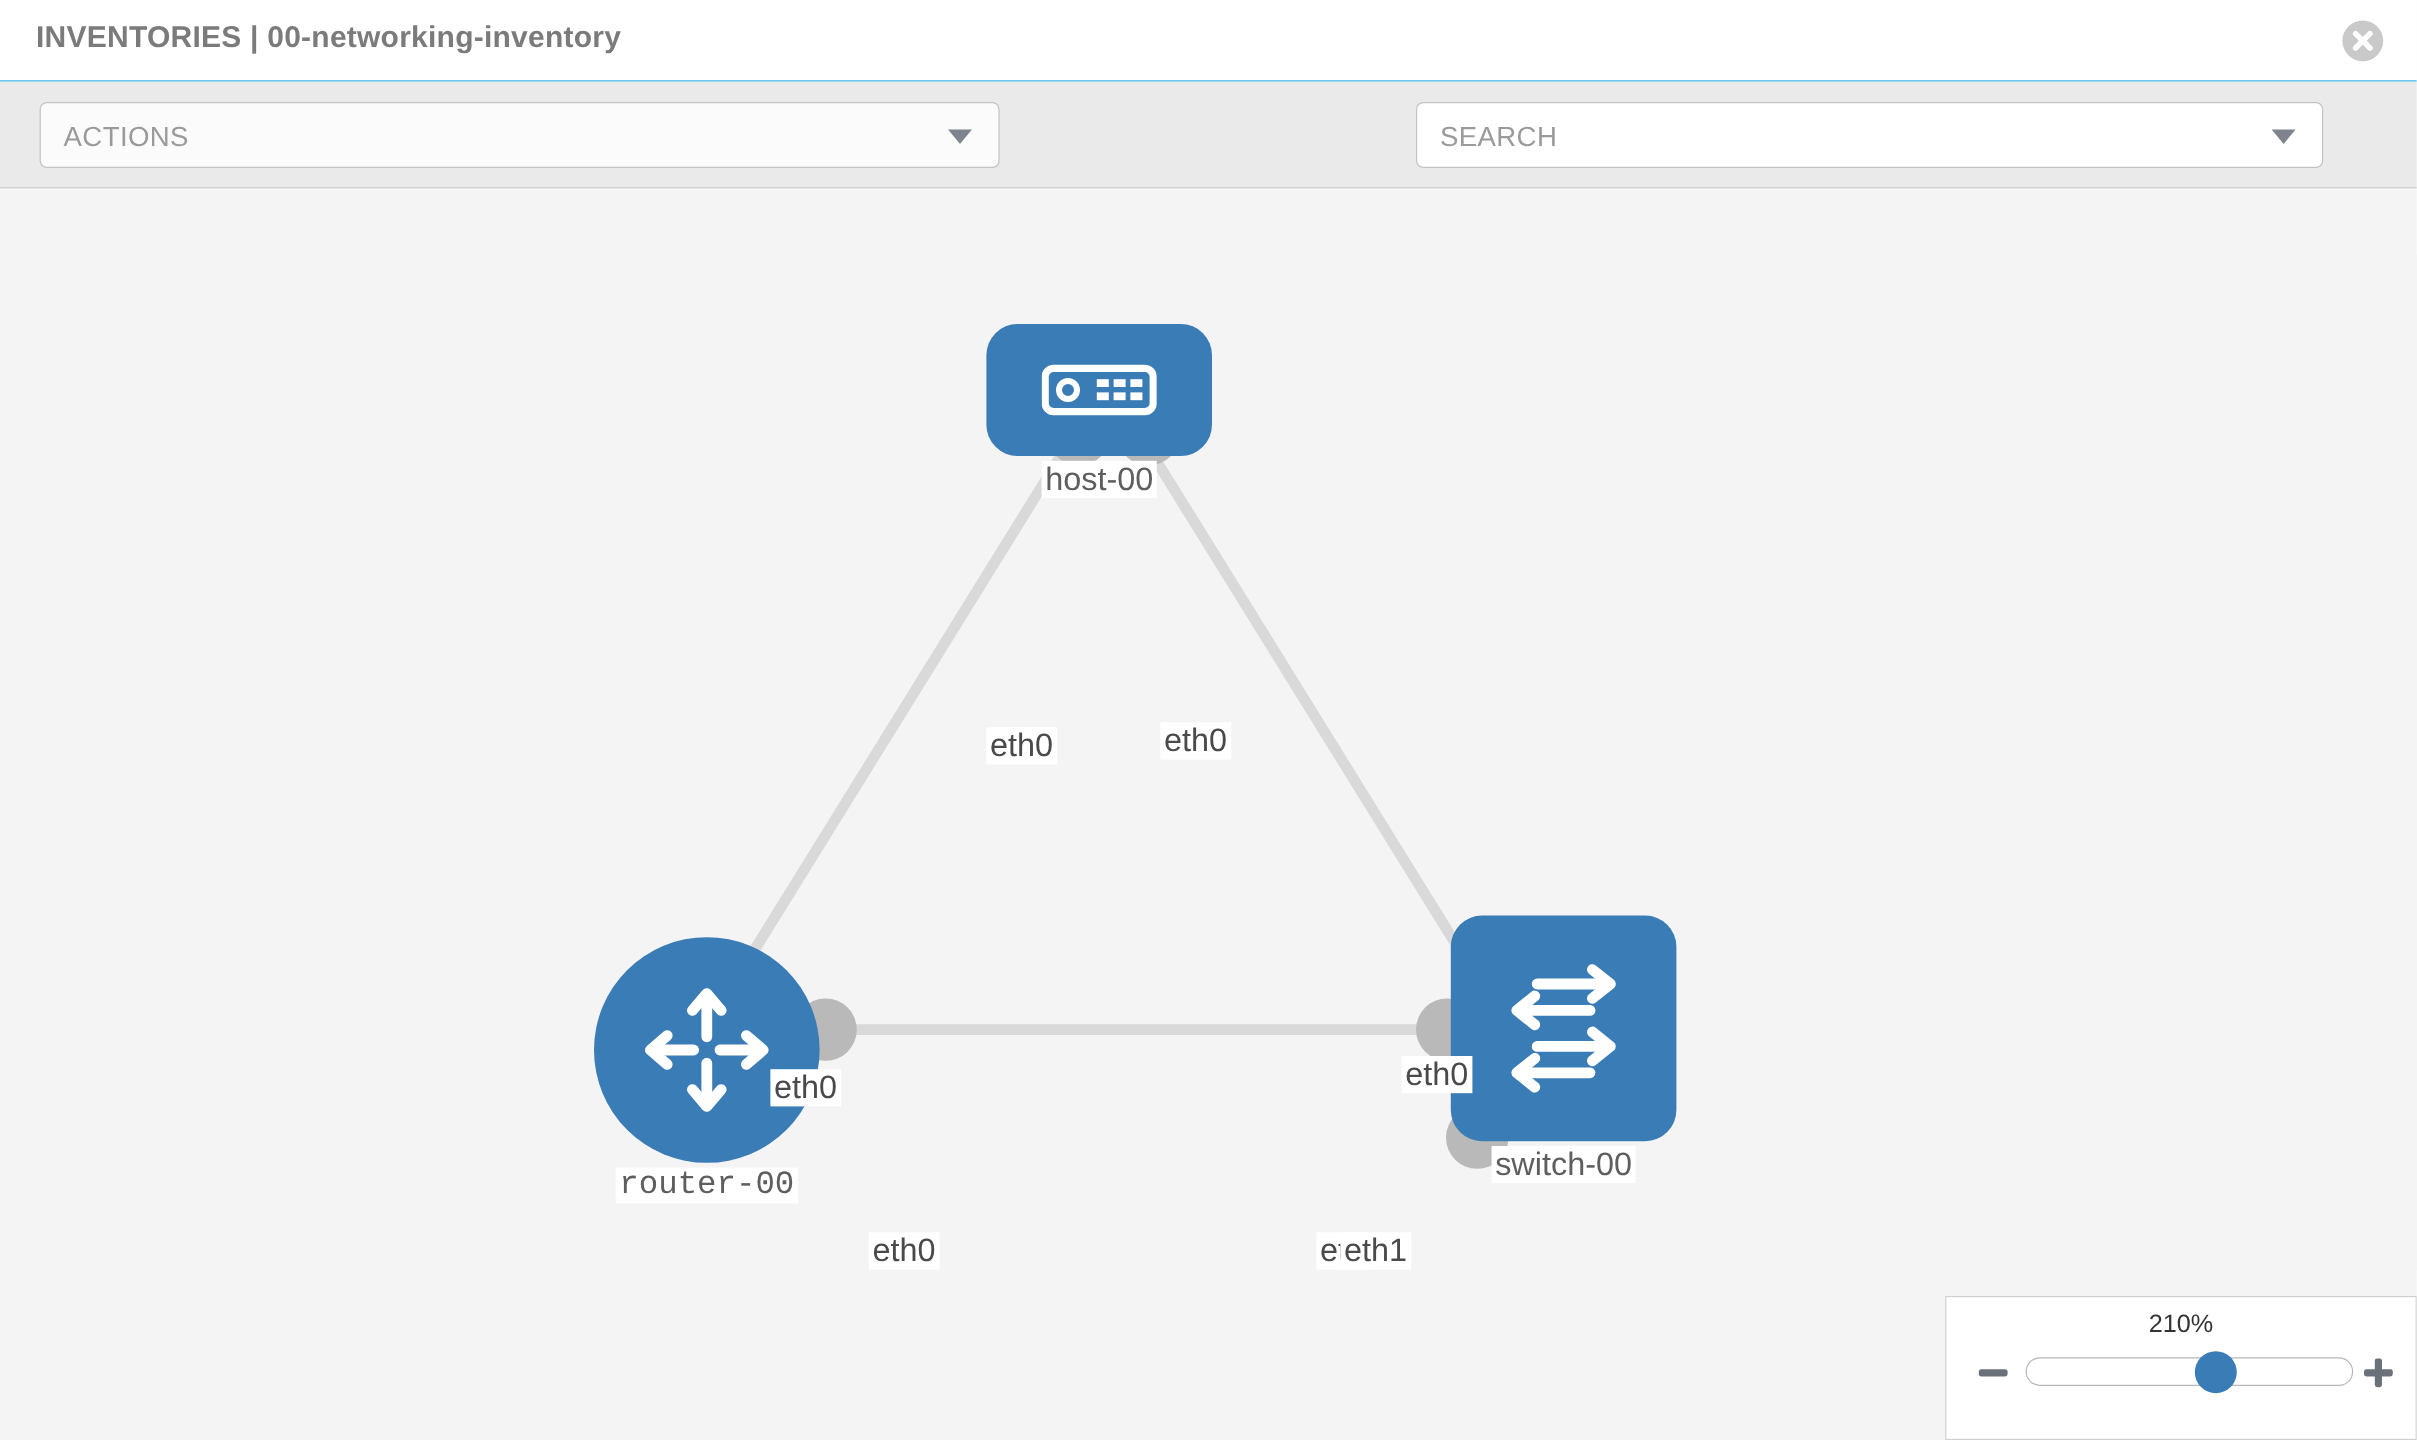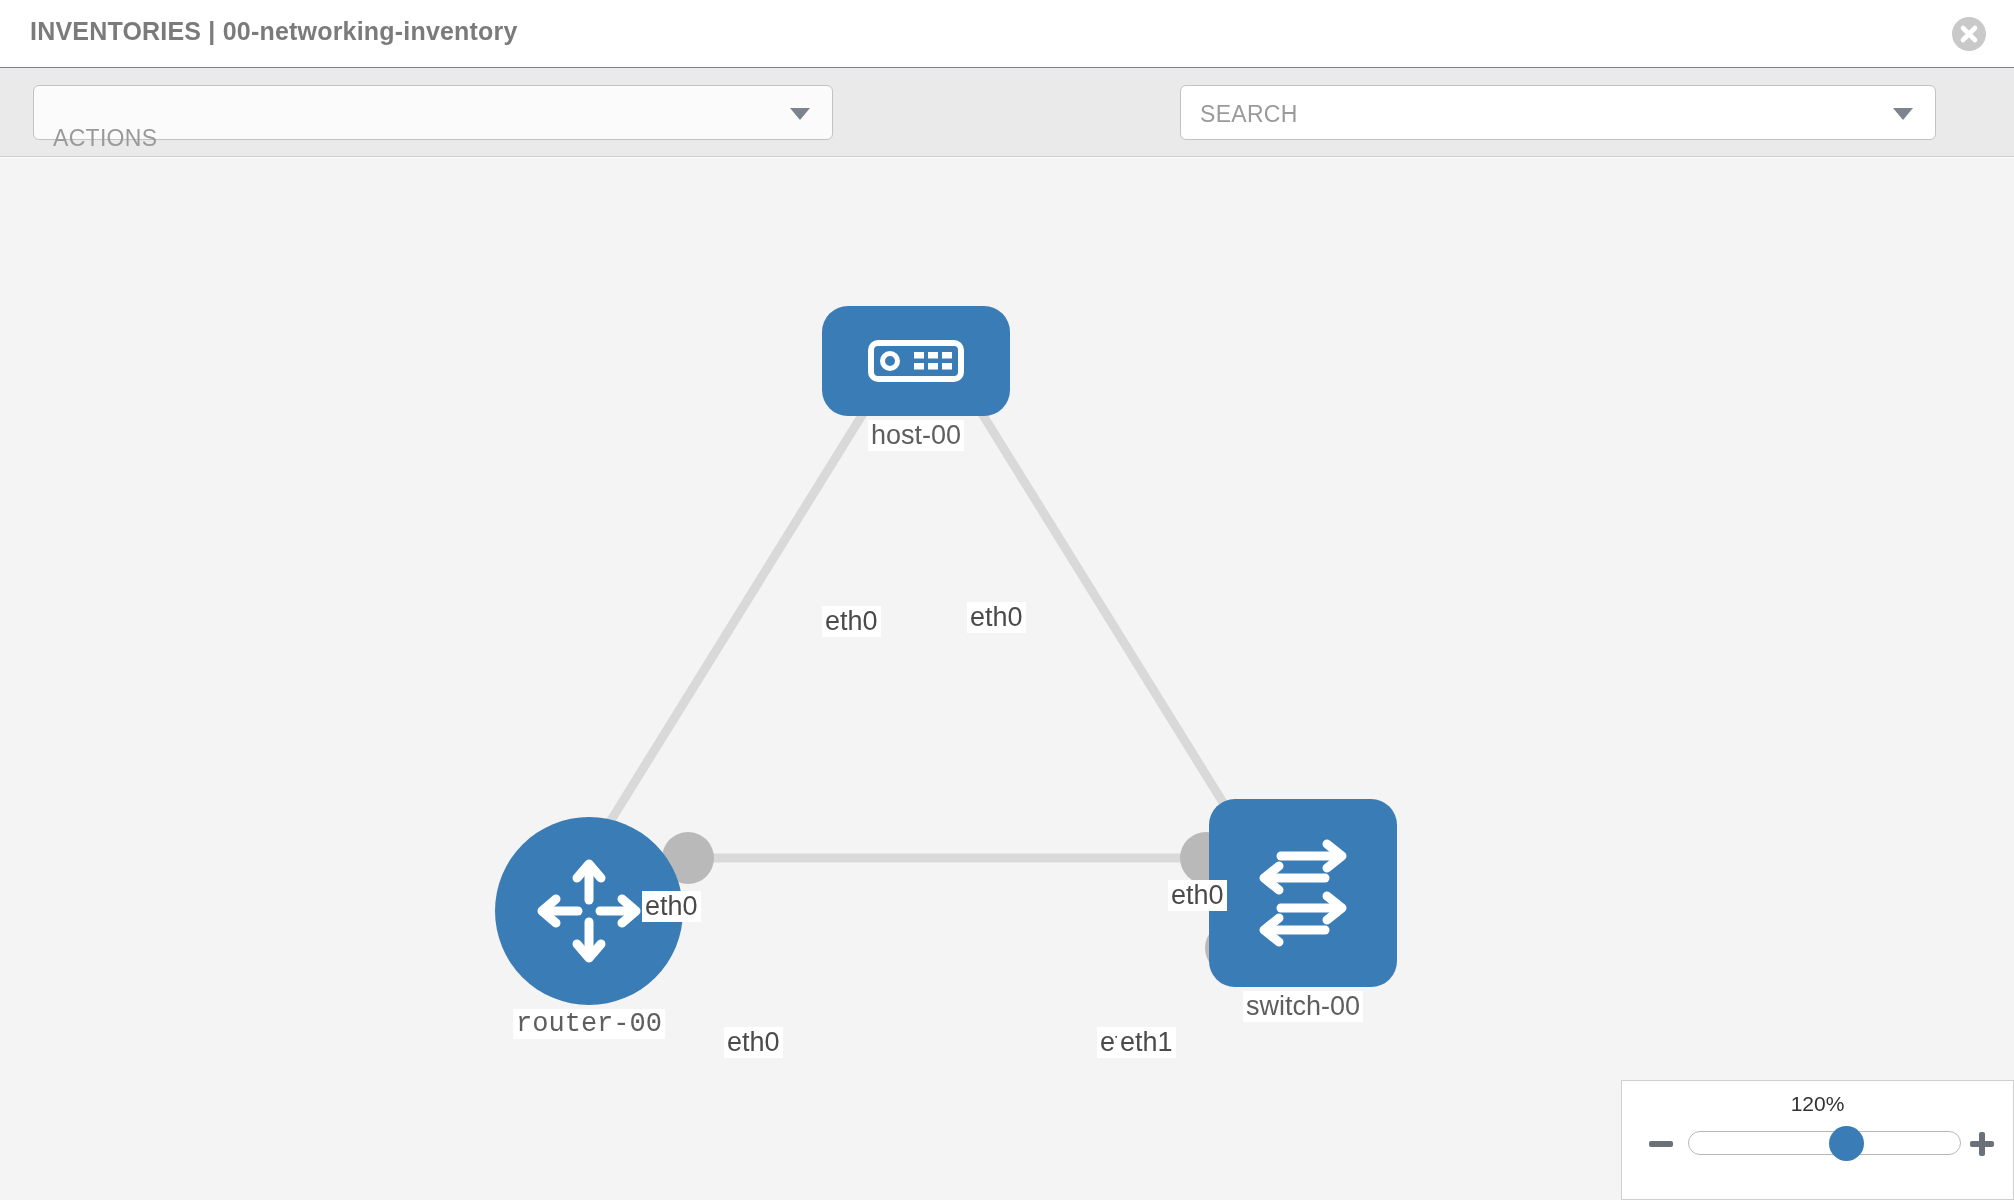--- a/index.html
+++ b/index.html
@@ -37,21 +37,21 @@
   }
   .actions-select {
     position: absolute; left: 33px; top: 17px;
     width: 800px; height: 55px;
     background: #fbfbfb;
     border: 1px solid #c3c3c3; border-radius: 6px;
     cursor: pointer;
   }
   .actions-select .sel-label {
     position: absolute; left: 19px; top: 15px;
-    font-size: 23px; color: #9a9a9a; letter-spacing: .3px; margin-top: 24px;
+    font-size: 23px; color: #9a9a9a; letter-spacing: .3px;
   }
   .caret {
     position: absolute; right: 22px; top: 22px;
     width: 0; height: 0;
     border-left: 10px solid transparent;
     border-right: 10px solid transparent;
     border-top: 12px solid #7d848d;
   }
   .tool-icon {
     position: absolute; top: 94px;
@@ -75,21 +75,21 @@
   
   .canvas {
     position: absolute; left: 0; top: 158px;
     width: 2014px; height: 1042px;
     background: #f4f4f4;
     overflow: hidden;
   }
   .topology { position: absolute; left: 0; top: 0; width: 2014px; height: 1042px; }
 
   
-  .node { position: absolute; cursor: pointer; margin-top: 36px; }
+  .node { position: absolute; cursor: pointer; }
   .node-shape {
     position: absolute; left: 0; top: 0;
     background: #3a7cb5;
     display: flex; align-items: center; justify-content: center;
   }
   .node-host  .node-shape { width: 188px; height: 110px; border-radius: 26px; }
   .node-router .node-shape { width: 188px; height: 188px; border-radius: 50%; }
   .node-switch .node-shape { width: 188px; height: 188px; border-radius: 26px; }
 
   .node-label {
@@ -257,21 +257,21 @@
       <div class="iface-label" style="left:642px; top:733px;">eth0</div>
       <div class="iface-label" style="left:1168px;top:722px;">eth0</div>
       <div class="iface-label" style="left:724px;top:869px;">eth0</div>
       <div class="iface-label" style="left:1097px;top:869px;">eth</div>
       <div class="iface-label" style="left:1117px;top:869px;">eth1</div>
 
     </div>
   </div>
 
   <div class="zoom-panel">
-    <div class="zoom-value">120%</div>
+    <div class="zoom-value">210%</div>
 
     <div class="zoom-minus">
       <svg width="30" height="30" viewBox="0 0 30 30" aria-hidden="true">
         <rect x="3" y="12" width="24" height="6" rx="2" fill="#6a7179"></rect>
       </svg>
     </div>
 
     <div class="zoom-track">
       <div class="zoom-thumb" style="left: 58%;"></div>
     </div>

